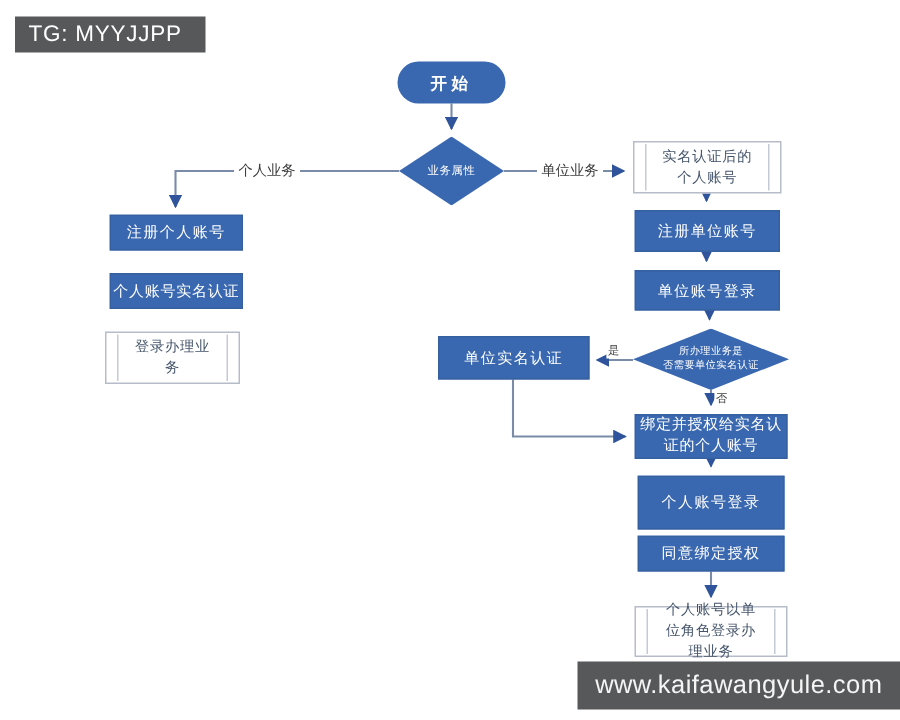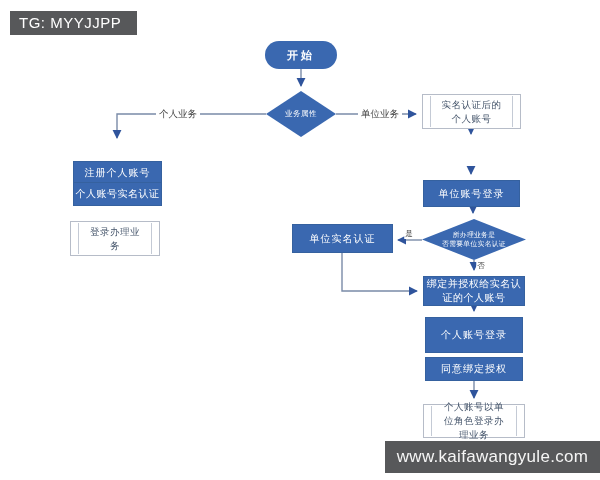--- a/index.html
+++ b/index.html
@@ -68,25 +68,26 @@
 
   <div class="node oval" style="left:265px;top:41px;width:72px;height:28px">开始</div>
 
   <div class="diamond d1" style="left:266px;top:91px;width:70px;height:46px">
     <span>业务属性</span>
   </div>
 
   <span class="elabel" style="left:178px;top:114px">个人业务</span>
   <span class="elabel" style="left:380px;top:114px">单位业务</span>
 
-  <div class="node blue" style="left:73px;top:161px;width:89px;height:24px">注册个人账号</div>
+  <div class="node blue" style="left:73px;top:143px;width:89px;height:24px">注册个人账号</div>
   <div class="node blue" style="left:73px;top:182px;width:89px;height:24px;letter-spacing:0.5px">个人账号实名认证</div>
   <div class="node white" style="left:70px;top:221px;width:90px;height:35px">登录办理业务</div>
 
   <div class="node white" style="left:422px;top:94px;width:99px;height:35px">实名认证后的个人账号</div>
+  <div class="node blue" style="left:423px;top:140px;width:97px;height:28px">注册单位账号</div>
   <div class="node blue" style="left:423px;top:180px;width:97px;height:27px">单位账号登录</div>
 
   <div class="diamond d2" style="left:422px;top:219px;width:104px;height:41px">
     <div>
       <div>所办理业务是</div>
       <div>否需要单位实名认证</div>
     </div>
   </div>
 
   <span class="slabel" style="left:409px;top:234px">是</span>

